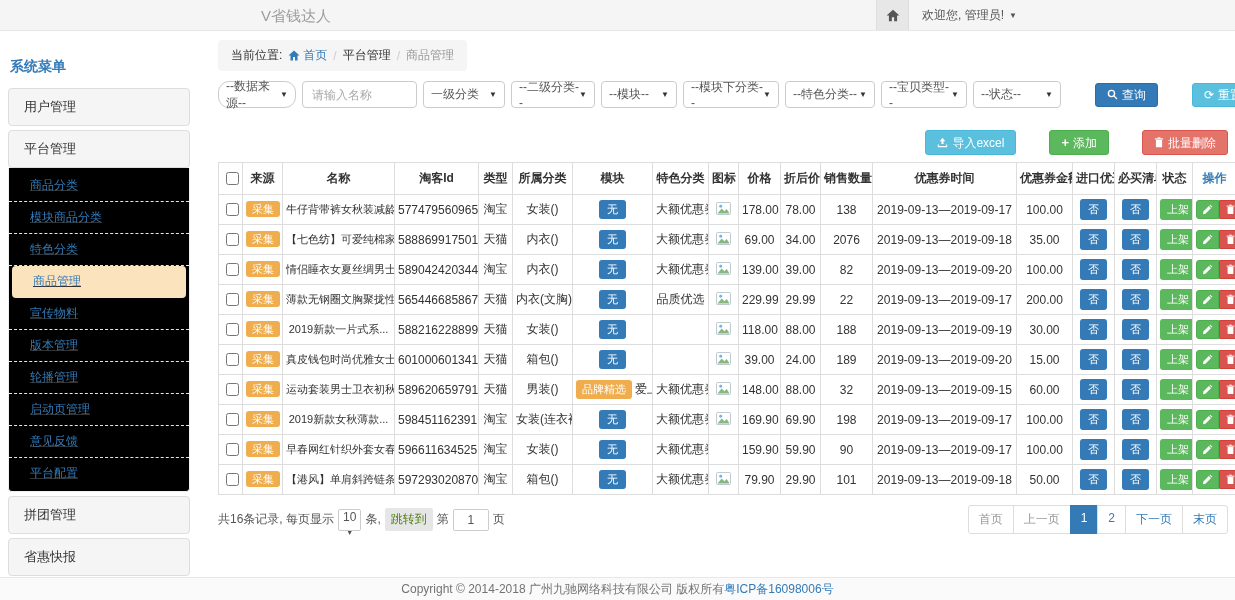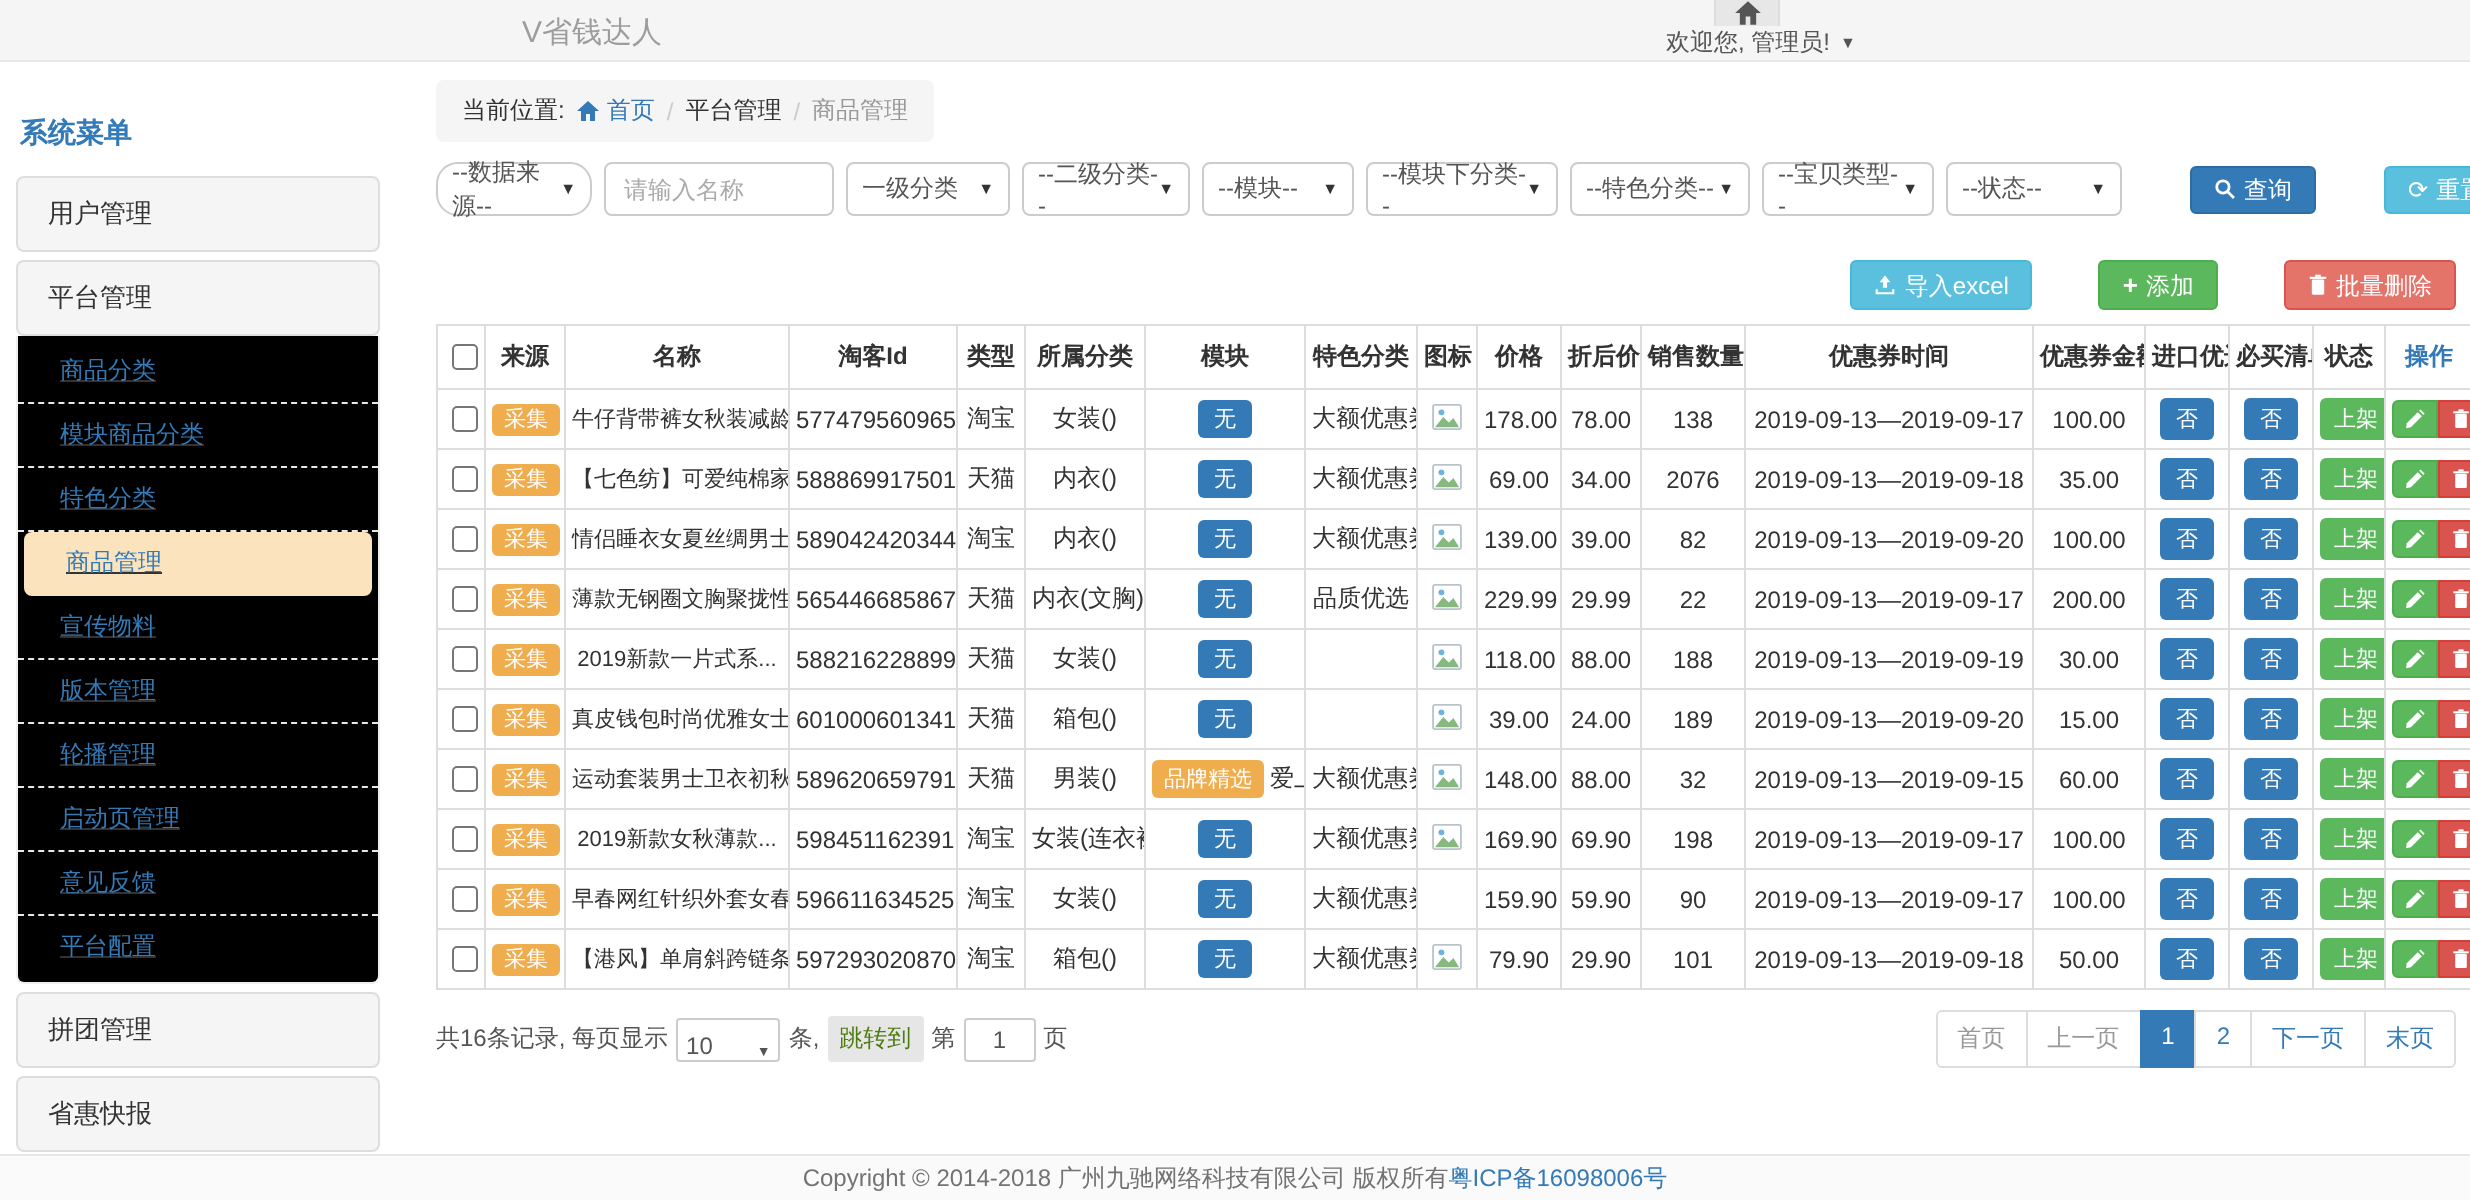--- a/index.html
+++ b/index.html
@@ -5,21 +5,21 @@
   * { box-sizing: border-box; }
   html,body { margin:0; padding:0; }
   body {
     width:1235px; height:600px; position:relative; overflow:hidden;
     background:#ffffff; font-family:"Liberation Sans","DejaVu Sans",sans-serif;
     color:#333;
   }
   
   .topbar { height:31px; background:#f5f5f5; border-bottom:1px solid #e7e7e7; position:relative; }
   .topbar-title { position:absolute; left:245px; top:7px; font-size:15px; color:#9d9d9d;margin-left:16px; }
-  .topbar-right { position:absolute; left:820px; top:0; height:30px; display:flex; align-items:center;flex-direction:column; }
+  .topbar-right { position:absolute; left:876px; top:0; height:30px; display:flex; align-items:center; }
   .home-box { width:33px; height:30px; background:#e7e7e7; border-left:1px solid #ddd; border-right:1px solid #ddd;
     display:flex; align-items:center; justify-content:center; cursor:pointer; }
   .welcome { font-size:12px; color:#555; margin-left:13px; display:flex; align-items:center; gap:5px; cursor:pointer; }
   .caret-dn { font-size:8px; color:#555; }
   
   .sidebar { position:absolute; left:8px; top:48px; width:182px; z-index:1; }
   .side-title { color:#337ab7; font-size:14px; font-weight:bold; margin:10px 0 12px 2px; }
   .side-top { background:#f5f5f5; border:1px solid #ddd; border-radius:4px; padding:9px 15px;
     font-size:13px; color:#333; margin-bottom:4px; cursor:pointer; }
   .side-sub { background:#000000; border:1px solid #efefef; border-top:none; border-radius:0 0 4px 4px;
@@ -64,21 +64,21 @@
   .btn-xs-green { background:#5cb85c; color:#fff; padding:3px 7px; border-radius:3px; font-size:11px; cursor:pointer; display:inline-block; }
   .module-wrap { display:inline-flex; align-items:center; gap:3px; }
   .ops { display:inline-flex; }
   .op-btn { width:23px; height:19px; display:inline-flex; align-items:center; justify-content:center; cursor:pointer; }
   .op-edit { background:#5cb85c; border:1px solid #4cae4c; border-radius:3px 0 0 3px; }
   .op-del  { background:#d9534f; border:1px solid #d43f3a; border-radius:0 3px 3px 0; }
   
   .pagerow { display:flex; justify-content:space-between; align-items:center; margin-top:10px; font-size:12px; color:#555; }
   .pageleft { display:flex; align-items:center; gap:4px; }
   .mini-select { border:1px solid #ccc; border-radius:2px; background:#fff; height:22px; padding:0 4px;
-    display:inline-flex; align-items:flex-end; gap:22px; cursor:pointer; }
+    display:inline-flex; align-items:center; gap:5px; cursor:pointer;flex-direction:column; }
   .mini-select .caret-dn { font-size:7px; }
   .jump-btn { background:#e6e6e6; border-radius:2px; padding:3px 6px; cursor:pointer; color:#4d7c0f; }
   .jump-input { width:36px; height:22px; border:1px solid #ccc; border-radius:2px; text-align:center; font-size:12px; color:#555; outline:none; }
   .pager { display:inline-flex; }
   .page-btn { border:1px solid #ddd; background:#fff; color:#337ab7; padding:5px 10px; margin-left:-1px;
     font-size:12px; cursor:pointer; }
   .page-btn.first { border-radius:3px 0 0 3px; }
   .page-btn.last { border-radius:0 3px 3px 0; }
   .page-btn.active { background:#337ab7; border-color:#337ab7; color:#fff; }
   .page-btn.disabled { color:#999; cursor:default; }

